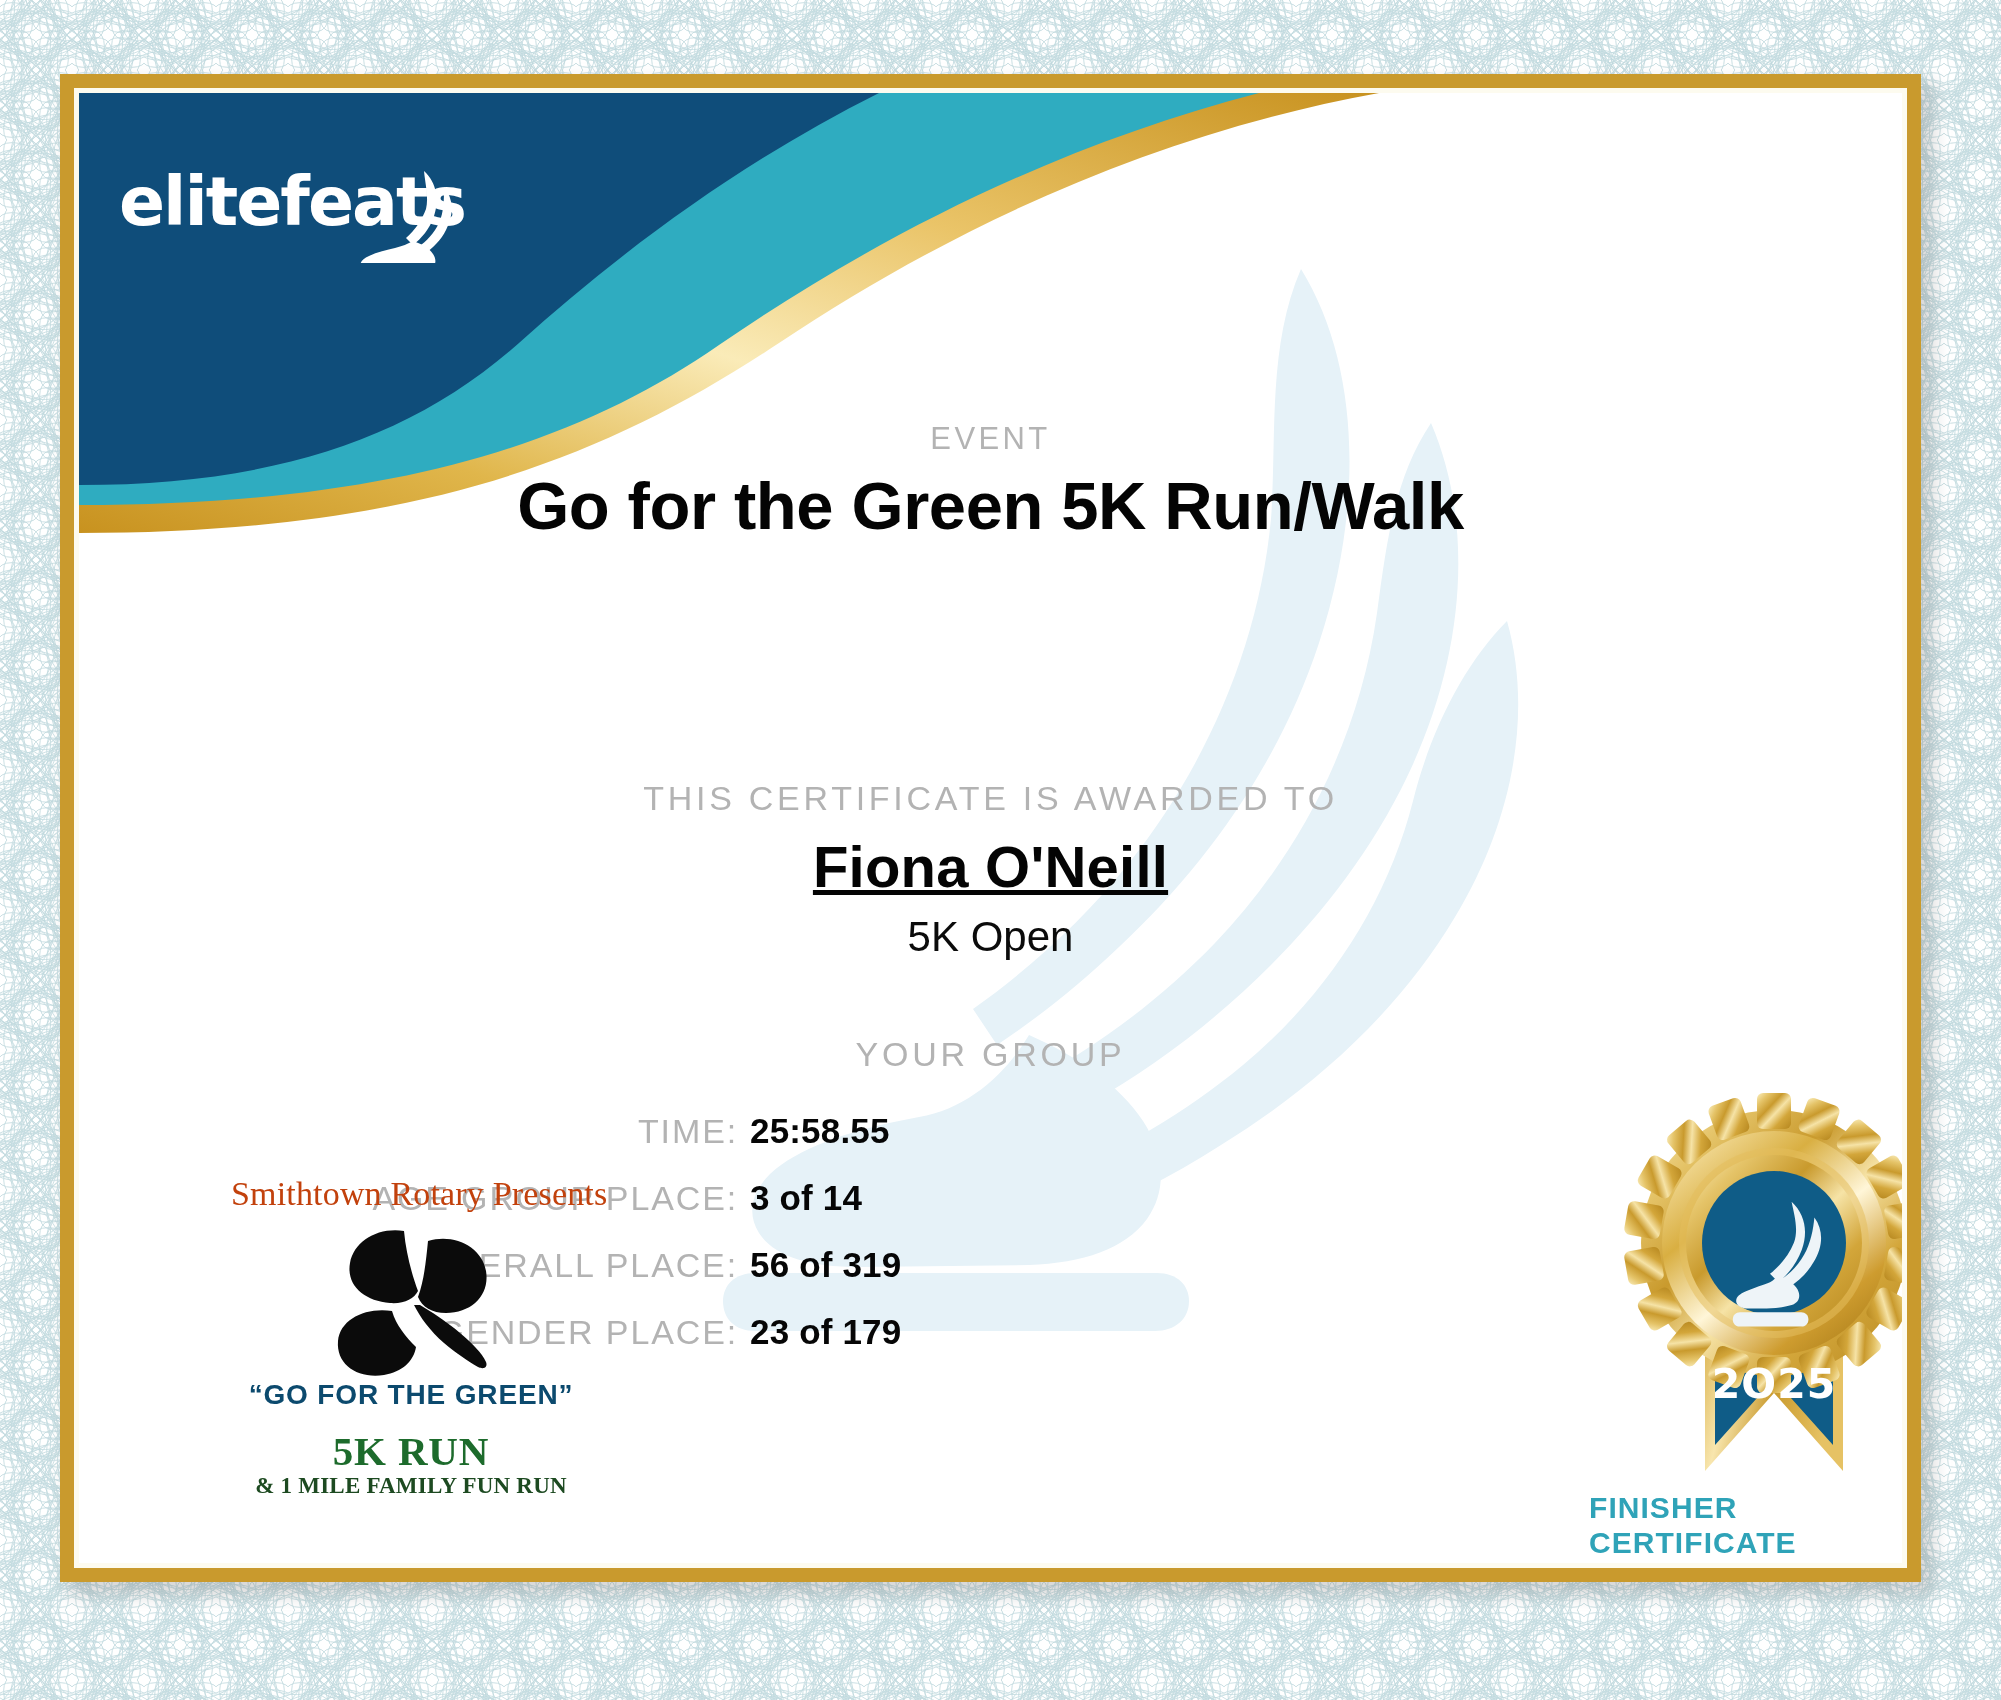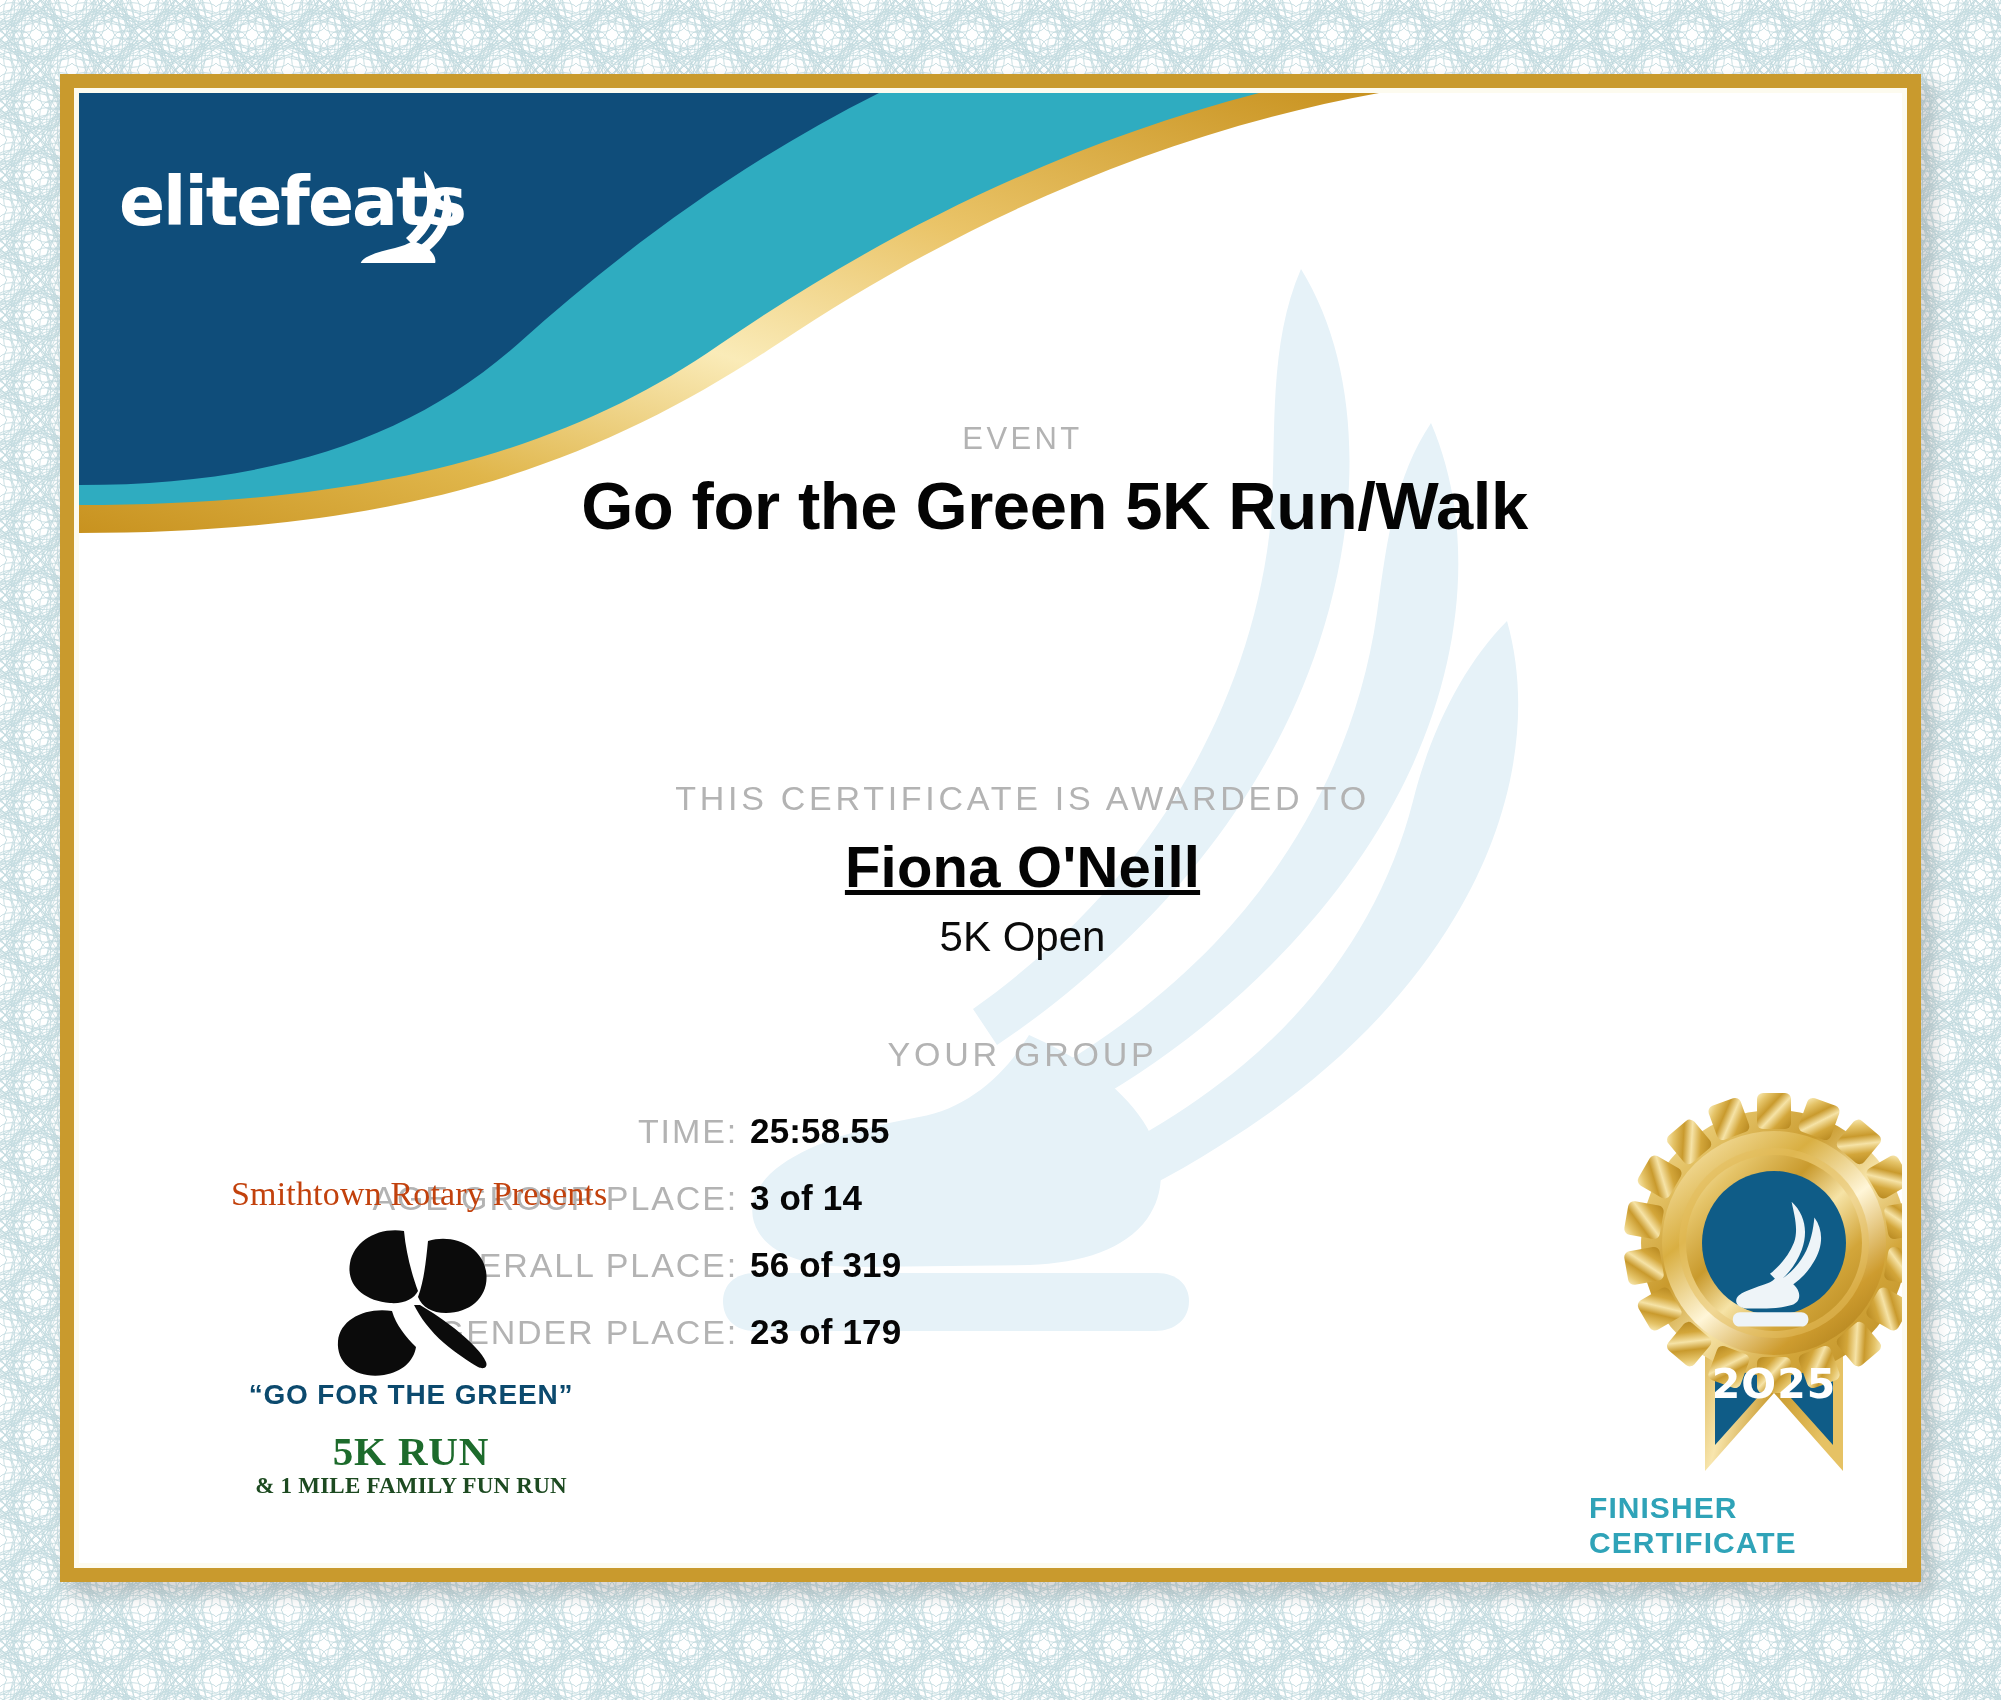--- a/index.html
+++ b/index.html
@@ -97,21 +97,20 @@
     width: 370px;
     height: 110px;
     z-index: 5;
   }
 
   
   .content {
     position: absolute;
     inset: 0;
     z-index: 6;
-    padding-left: 32px;
   }
 
   .label-caps {
     position: absolute;
     width: 100%;
     text-align: center;
     color: #b3b3b3;
     font-weight: 400;
     letter-spacing: 0.11em;
     white-space: nowrap;
@@ -124,21 +123,20 @@
   #event-title {
     position: absolute;
     top: 374px;
     width: 100%;
     text-align: center;
     color: #040404;
     font-size: 67px;
     font-weight: 700;
     letter-spacing: -0.006em;
     white-space: nowrap;
-    margin-left: 32px;
   }
   #awarded-label {
     top: 686px;
     font-size: 34px;
   }
   #recipient-name {
     position: absolute;
     top: 740px;
     width: 100%;
     text-align: center;

